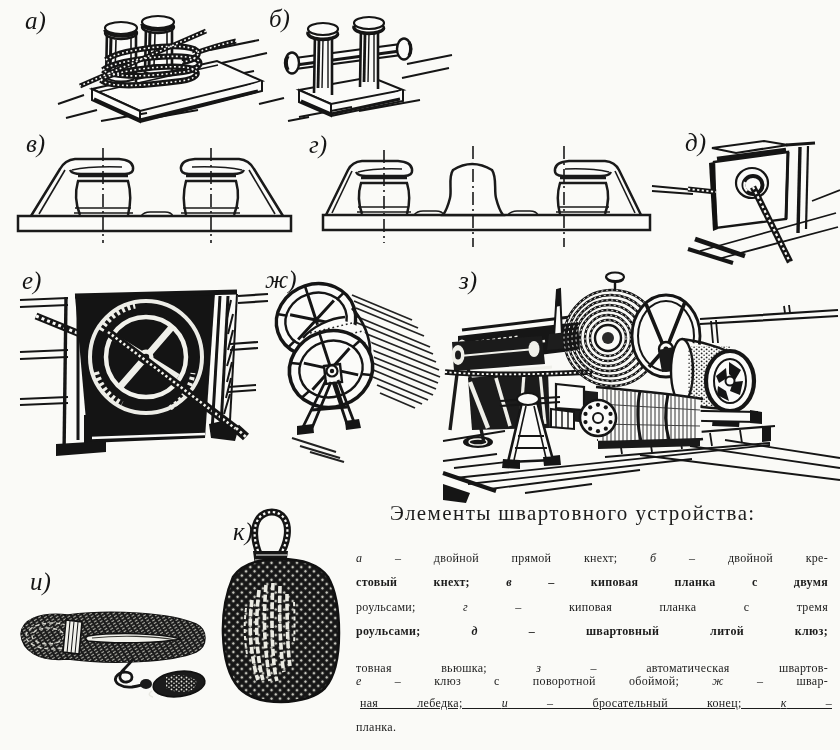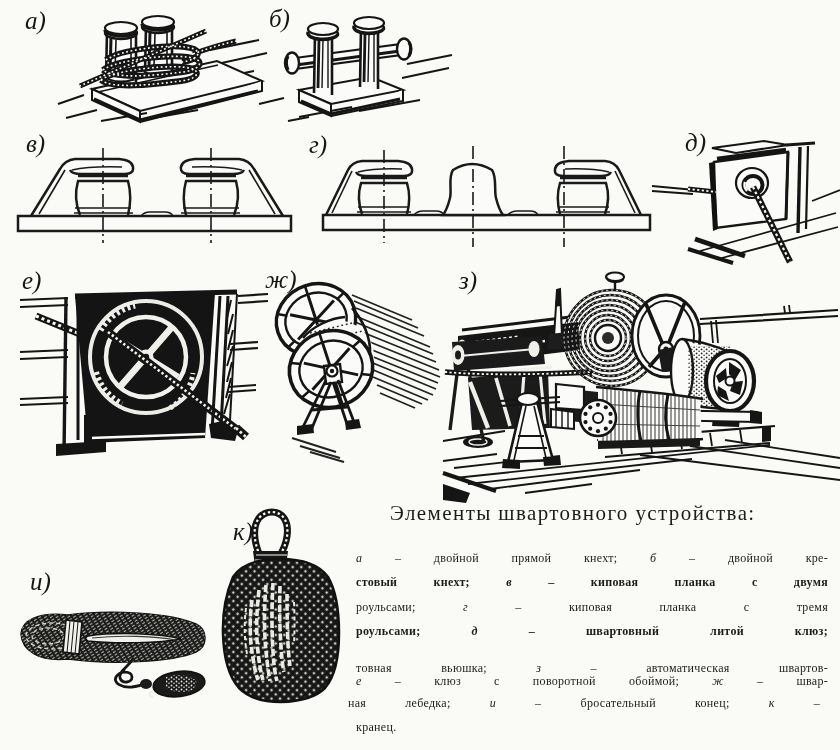--- a/index.html
+++ b/index.html
@@ -520,14 +520,14 @@
 </g>
 </svg>
 
 <div class="cap t" style="left:390px;top:501px;">Элементы швартовного устройства:</div>
 <div class="cap ln" style="left:356px;top:551px;"><i>а</i> – двойной прямой кнехт; <i>б</i> – двойной кре-</div>
 <div class="cap ln" style="left:356px;top:575px;font-weight:bold;">стовый кнехт; <i>в</i> – киповая планка с двумя</div>
 <div class="cap ln" style="left:356px;top:600px;">роульсами; <i>г</i> – киповая планка с тремя</div>
 <div class="cap ln" style="left:356px;top:624px;font-weight:bold;">роульсами; <i>д</i> – швартовный литой клюз;</div>
 <div class="cap ln" style="left:356px;top:674px;"><i>е</i> – клюз с поворотной обоймой; <i>ж</i> – швар-</div>
 <div class="cap ln" style="left:356px;top:661px;">товная вьюшка; <i>з</i> – автоматическая швартов-</div>
-<div class="cap ln" style="left:348px;top:696px;">ная лебедка; <i>и</i> – бросательный конец; <i>к</i> –</div>
-<div class="cap ln" style="left:356px;top:720px;text-align-last:left;">кранец.</div>
+<div class="cap ln" style="left:360px;top:696px;text-decoration:underline;">ная лебедка; <i>и</i> – бросательный конец; <i>к</i> –</div>
+<div class="cap ln" style="left:356px;top:720px;text-align-last:left;">планка.</div>
 
 </body></html>

